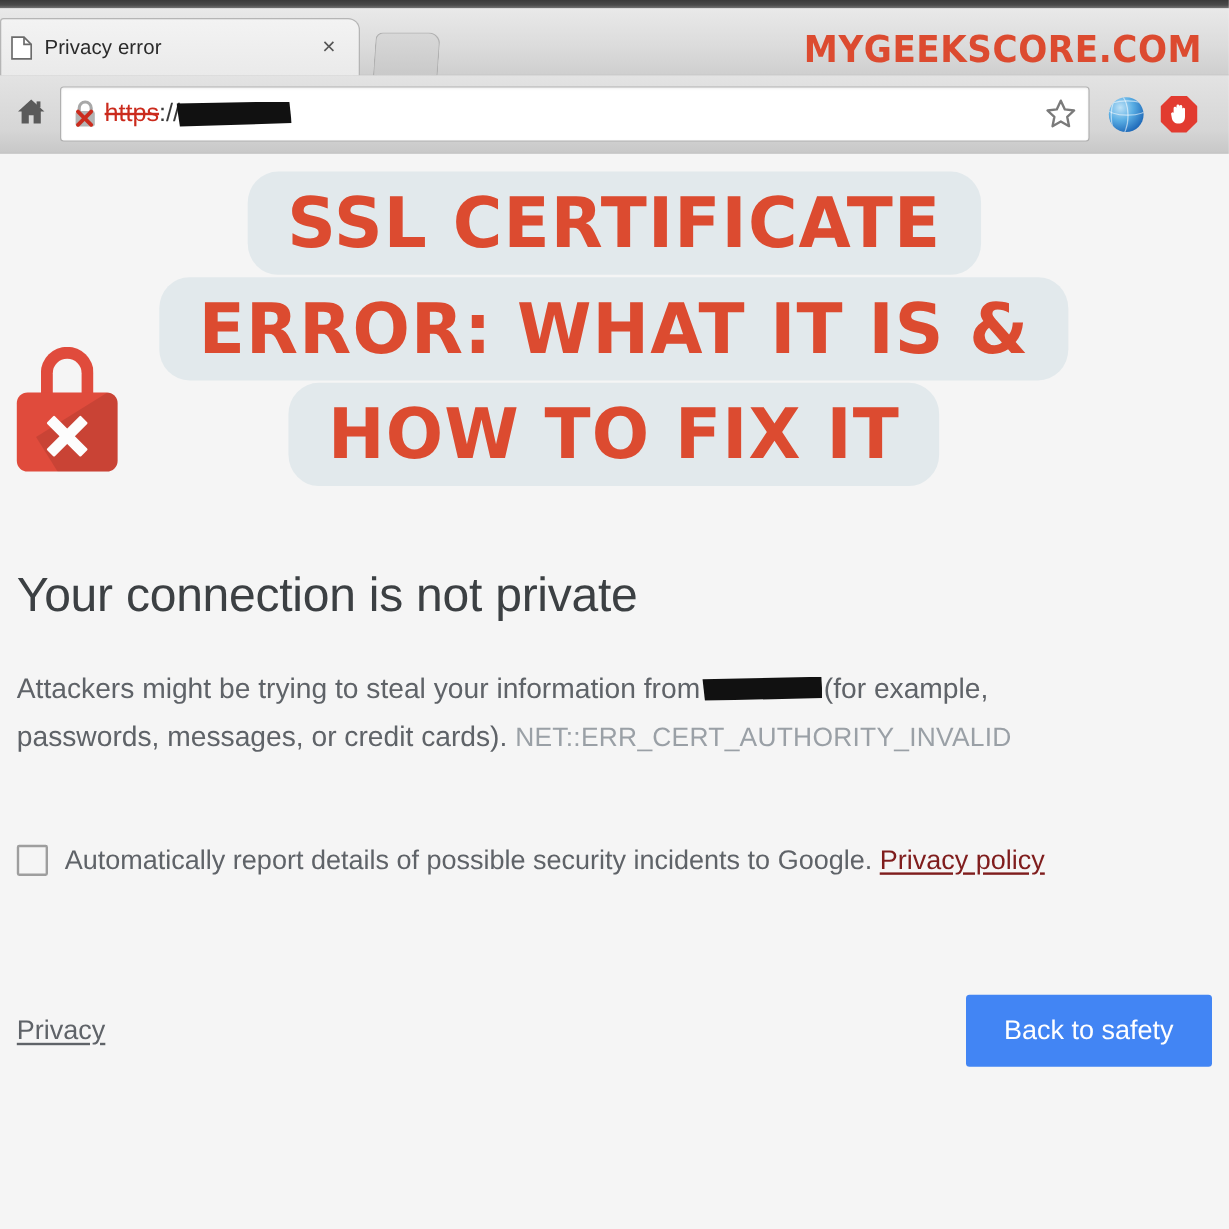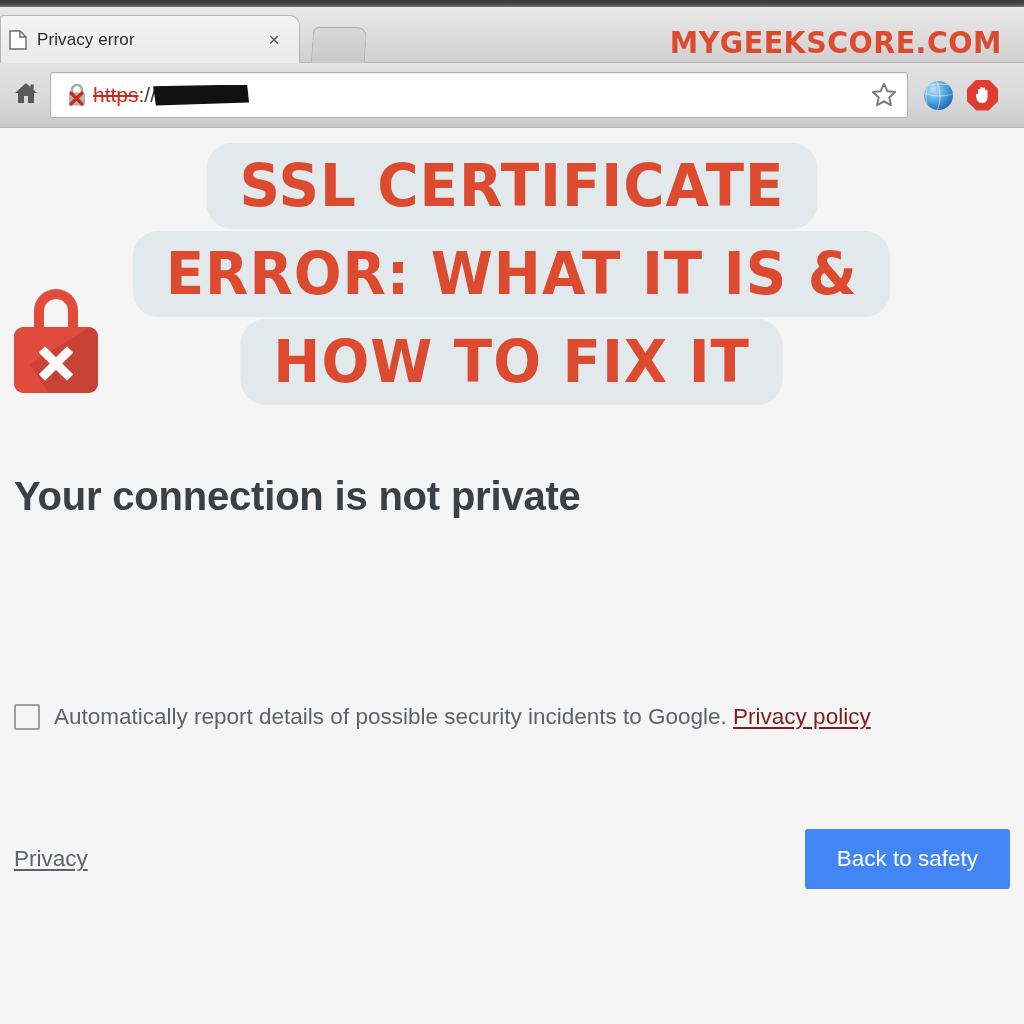--- a/index.html
+++ b/index.html
@@ -84,21 +84,21 @@
     display: flex; align-items: center; justify-content: center;
   }
 
   .omnibox {
     flex: 0 0 auto;
     width: 858px; height: 46px;
     background: #fff;
     border: 1px solid #b0b0b0;
     border-radius: 3px;
     display: flex; align-items: center;
-    padding: 0 6px 0 14px;
+    padding: 0 6px 0 8px;
     box-shadow: inset 0 1px 2px rgba(0,0,0,.07);
   }
   .omni-lock { position: relative; width: 24px; height: 26px; flex:0 0 auto; margin-right: 4px;}
   .omni-url {
     flex: 1 1 auto; display: flex; align-items: center;
     font-size: 21px; white-space: nowrap; overflow: hidden;
   }
   .scheme { color: #cb2b1d; text-decoration: line-through; text-decoration-color:#cb2b1d; font-weight: 400; }
   .sep { color: #3a3a3a; }
   .redact-url {
@@ -189,21 +189,21 @@
     background: #e2e9ec;
     border-radius: 26px;
     transform: scaleX(.97);
     white-space: nowrap;
     margin-top: -6px;
   }
   .otl:nth-child(1){ margin-top: 0; }
 
   .heading {
     position: absolute; left: 14px; top: 345px;
-    font-size: 40px; font-weight: 700; color: #3c4043;
+    font-size: 40px; font-weight: 400; color: #3c4043;
     letter-spacing: -.2px;
   }
 
   .para {
     position: absolute; left: 14px; top: 425px;
     width: 900px;
     font-size: 23.5px; color: #5f6368; line-height: 1.72;
   }
   .redact-inline {
     display: inline-block;
@@ -327,20 +327,24 @@
     </div>
 
     <div class="overlay-title">
       <div class="otl">SSL CERTIFICATE</div>
       <div class="otl">ERROR: WHAT IT IS &amp;</div>
       <div class="otl">HOW TO FIX IT</div>
     </div>
 
     <div class="heading">Your connection is not private</div>
 
+    <div class="para">
+      <span>Attackers might be trying to steal your information from</span><span class="redact-inline"></span><span>(for example, passwords, messages, or credit cards).</span>
+      <span class="errcode">NET::ERR_CERT_AUTHORITY_INVALID</span>
+    </div>
 
     <div class="reportrow">
       <span class="checkbox"></span>
       <span class="reporttext">
         <span>Automatically report details of possible security incidents to Google.</span>
         <span class="link">Privacy policy</span>
       </span>
     </div>
 
     <div class="bottomrow">

